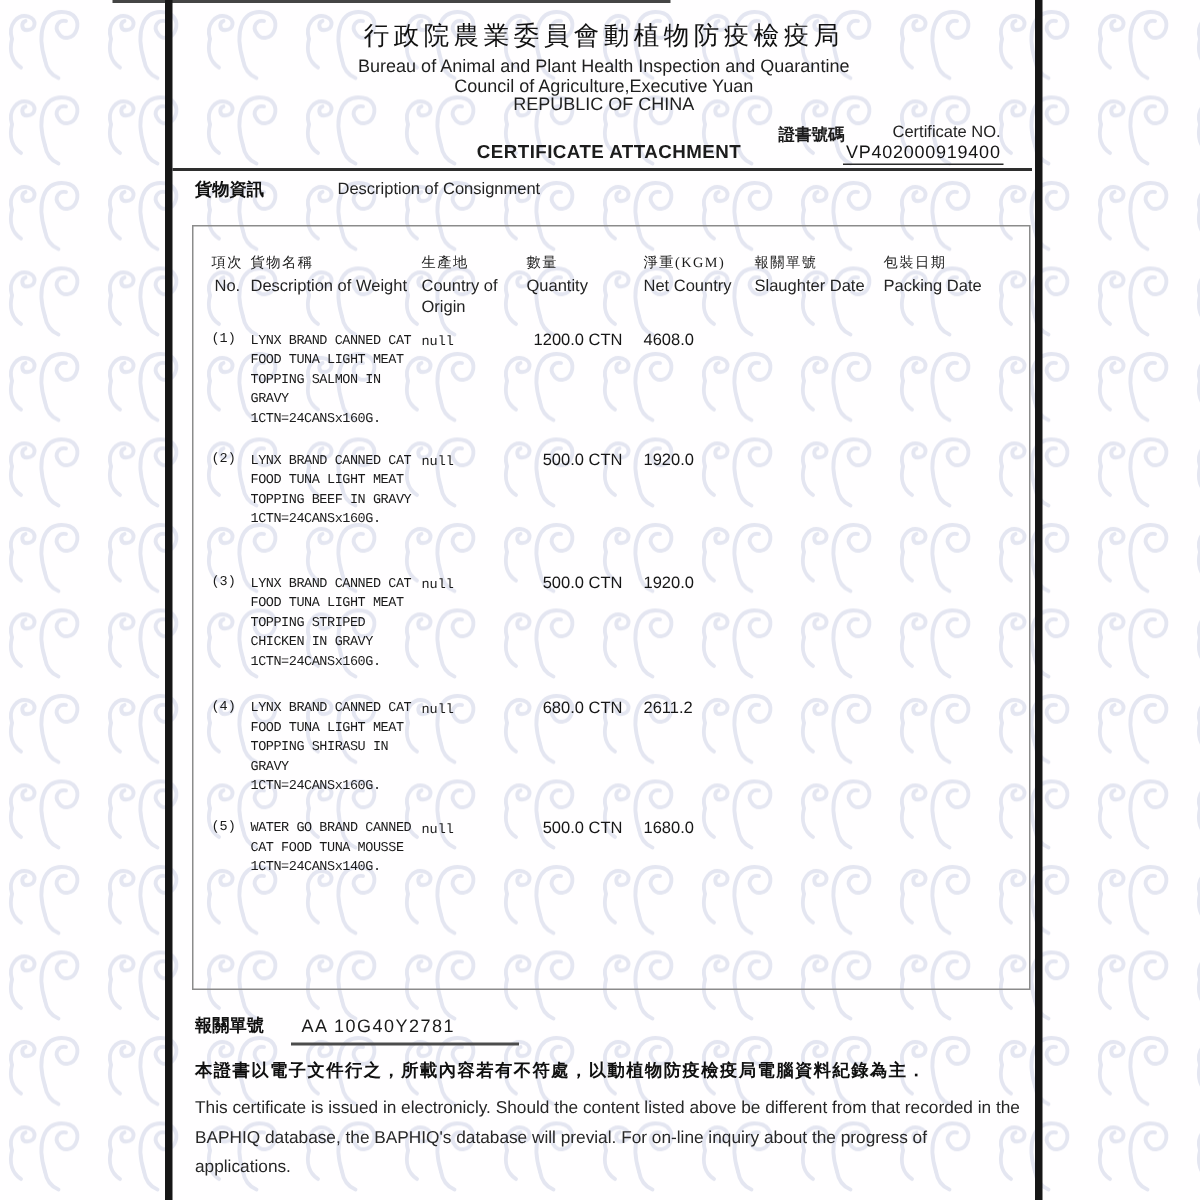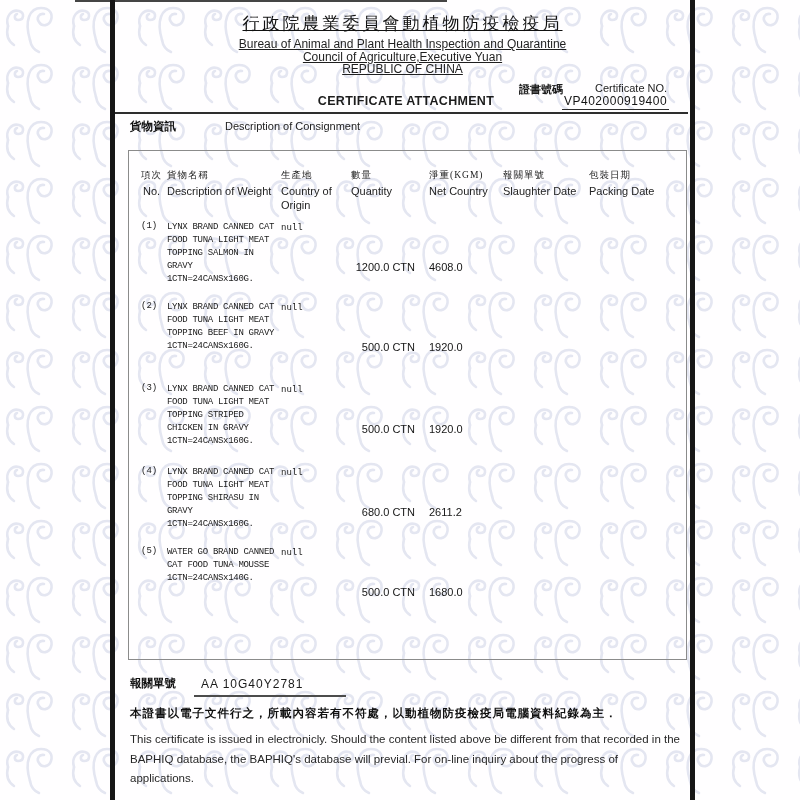--- a/index.html
+++ b/index.html
@@ -1,25 +1,25 @@
 <!DOCTYPE html>
 <html><head>
 <meta charset="utf-8">
 <style>
   html,body{margin:0;padding:0;background:#ffffff;}
   .page{position:relative;width:800px;height:800px;background:#fffeff;overflow:hidden;
         font-family:"Liberation Sans","DejaVu Sans",sans-serif;color:#1c1c1c;}
   .wm{position:absolute;left:0;top:0;z-index:0;}
   .abs{position:absolute;}
   .zh{font-family:"Liberation Serif","DejaVu Serif",serif;}
-  .sans{font-family:"Liberation Sans","DejaVu Sans",sans-serif;margin-top:40px;}
+  .sans{font-family:"Liberation Sans","DejaVu Sans",sans-serif;}
   .mono{font-family:"Liberation Mono","DejaVu Sans Mono",monospace;}
   .bar{position:absolute;top:0;width:5px;height:800px;background:#161616;z-index:5;}
   .topline{position:absolute;left:75px;top:0;width:372px;height:2px;background:#454545;z-index:4;}
-  .centerband{position:absolute;left:115px;width:575px;text-align:center;z-index:2;text-decoration:underline;}
+  .centerband{position:absolute;left:115px;width:575px;text-align:center;z-index:2;}
   .title-zh{top:12px;font-size:17px;letter-spacing:3px;color:#111;}
   .hline{font-size:12px;line-height:13px;color:#1f1f1f;}
   .attach-wrap{position:absolute;left:300px;top:80px;width:212px;text-align:center;z-index:2;}
   .attach-zh{font-size:13px;letter-spacing:9px;color:#151515;}
   .attach-en{font-size:12.5px;font-weight:bold;letter-spacing:.3px;margin-top:14px;}
   .certlbl-zh{left:519px;top:82px;font-size:11px;font-weight:bold;z-index:2;}
   .certlbl-en{left:595px;top:82px;font-size:11px;color:#222;z-index:2;}
   .certno{left:562px;top:94px;font-size:12px;letter-spacing:.5px;border-bottom:1.5px solid #2b2b2b;
           padding:0 2px 1px 2px;z-index:2;color:#141414;}
   .mainrule{left:115px;top:112px;width:573px;height:2px;background:#2e2e2e;z-index:2;}

